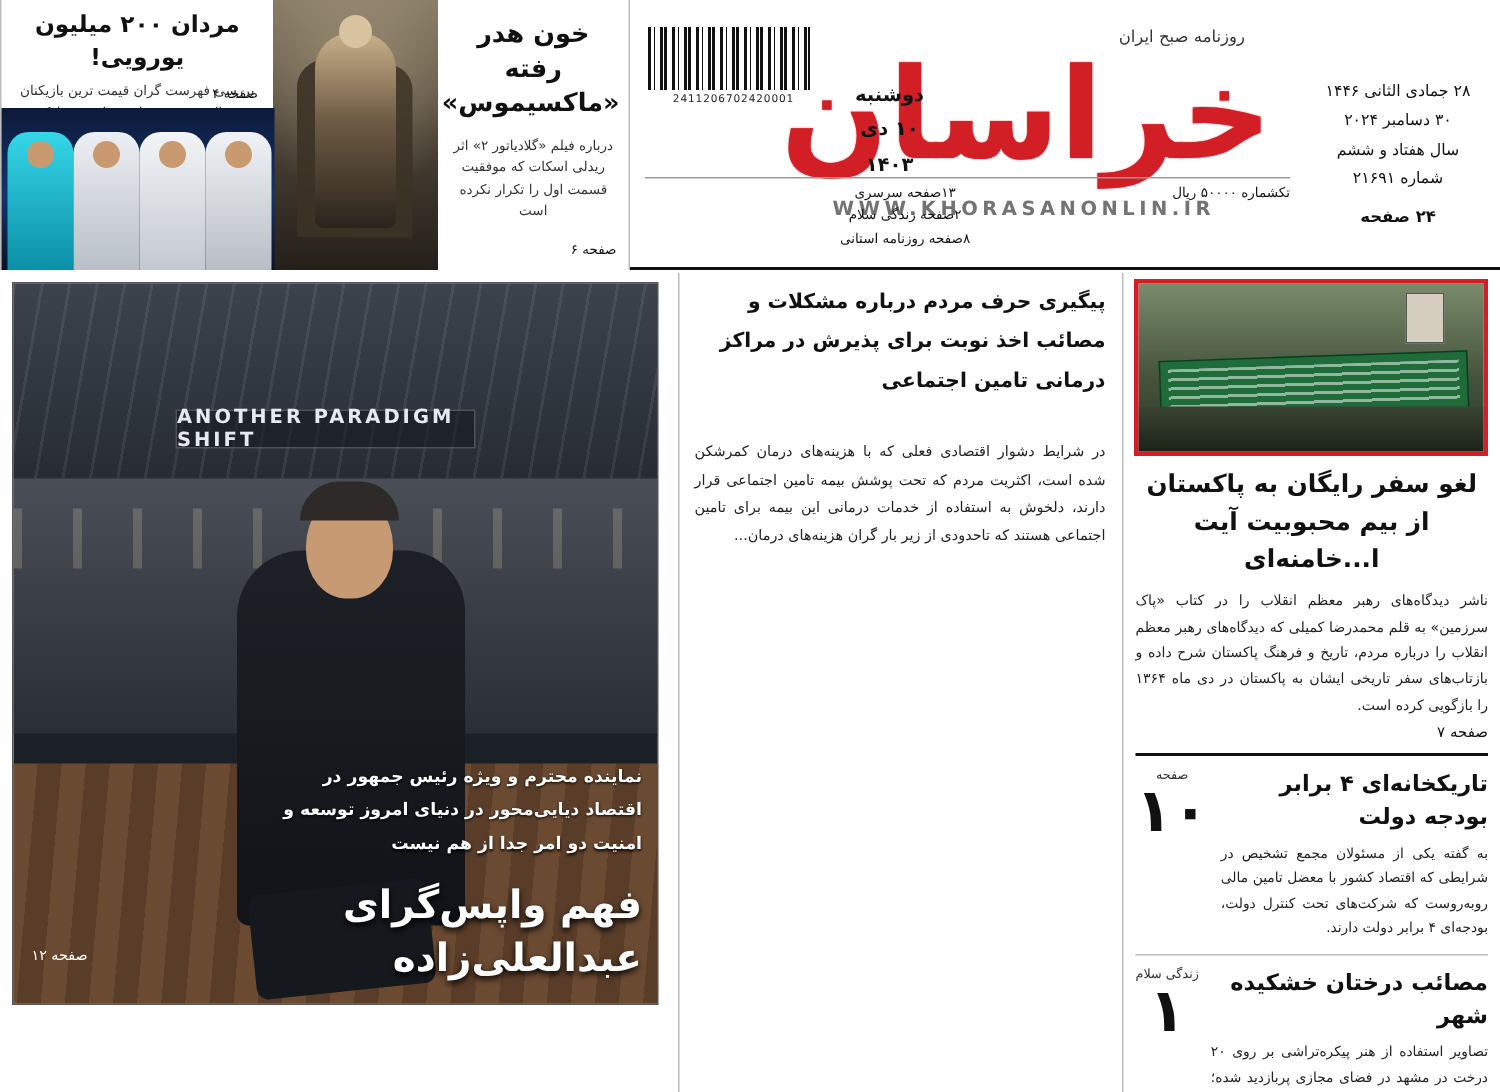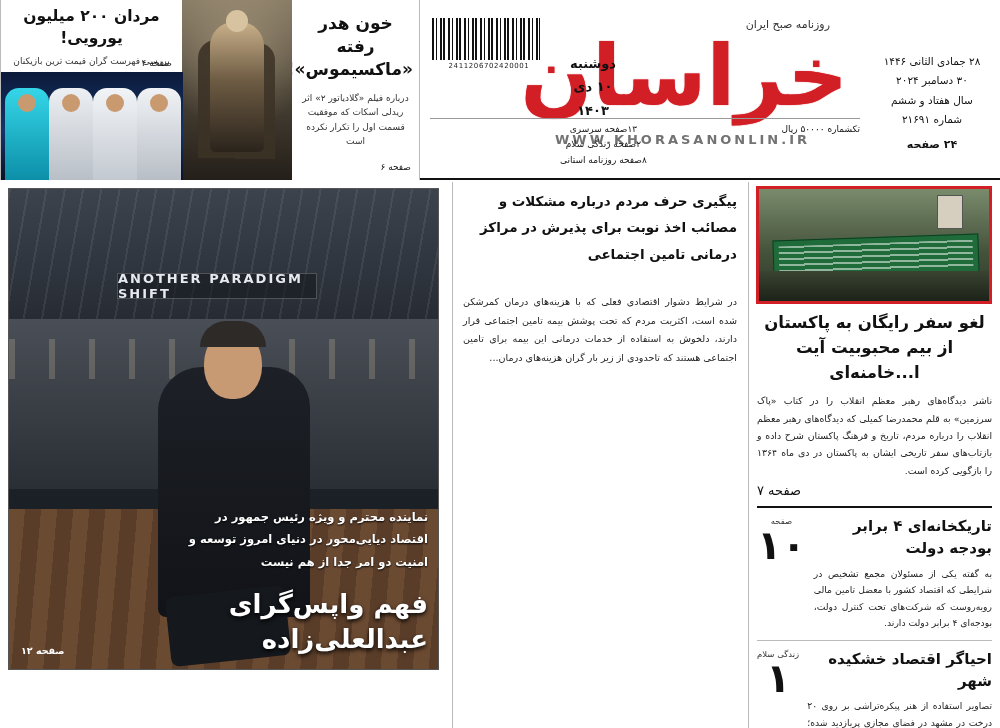--- a/index.html
+++ b/index.html
@@ -179,21 +179,21 @@
   }
   .rt-head {
     font-size: 16.5px; font-weight: bold; color: #111; line-height: 1.5;
     text-align: center; margin-top: 7px;
   }
   .rt-body {
     font-size: 9.4px; color: #222; line-height: 1.85; text-align: justify;
     margin-top: 7px;
   }
   .rt-page {
-    font-size: 13px; color: #111; margin-top: 4px; text-align: left;
+    font-size: 10px; color: #111; margin-top: 4px; text-align: right;
   }
   .rule { height: 1px; background: #bbb; margin: 8px 0; }
   .rule-d { height: 2px; background: #111; margin: 8px 0; }
 
   .num-block { display: flex; align-items: flex-start; gap: 8px; }
   .num-big {
     font-size: 40px; font-weight: bold; color: #111; line-height: .95;
     min-width: 42px; text-align: center;
   }
   .num-label { font-size: 8.5px; color: #333; text-align: center; }
@@ -278,21 +278,21 @@
     position: absolute; right: 10px; bottom: 96px; width: 250px;
     font-size: 11.5px; color: #fff; font-weight: bold; line-height: 1.95;
     text-align: right; text-shadow: 0 1px 2px #000;
   }
   .bp-big {
     position: absolute; right: 10px; bottom: 12px; width: 260px;
     font-size: 26px; color: #fff; font-weight: bold; line-height: 1.35;
     text-align: right; text-shadow: 0 2px 4px #000;
   }
   .bp-page {
-    position: absolute; left: 12px; bottom: 13px; font-size: 9.5px; color: #fff; font-weight: bold;
+    position: absolute; left: 12px; bottom: 26px; font-size: 9.5px; color: #fff;
   }
 </style>
 </head>
 <body>
 
 <div id="page">
 
   <div class="top-strip">
 
     <div class="promo-wrap">
@@ -386,21 +386,21 @@
         <div>
           <div class="num-label">صفحه</div>
           <div class="num-big">۱۰</div>
         </div>
       </div>
 
       <div class="rule"></div>
 
       <div class="num-block">
         <div class="nb-text">
-          <div class="nb-title">احیاگر اقتصاد خشکیده شهر</div>
+          <div class="nb-title">مصائب درختان خشکیده شهر</div>
           <div class="nb-body">تصاویر استفاده از هنر پیکره‌تراشی بر روی ۲۰ درخت در مشهد در فضای مجازی پربازدید شده؛ با یکی از این هنرمندان در این باره گفت‌وگو کردیم</div>
         </div>
         <div>
           <div class="num-label">زندگی سلام</div>
           <div class="num-big">۱</div>
         </div>
       </div>
 
     </div>
 

